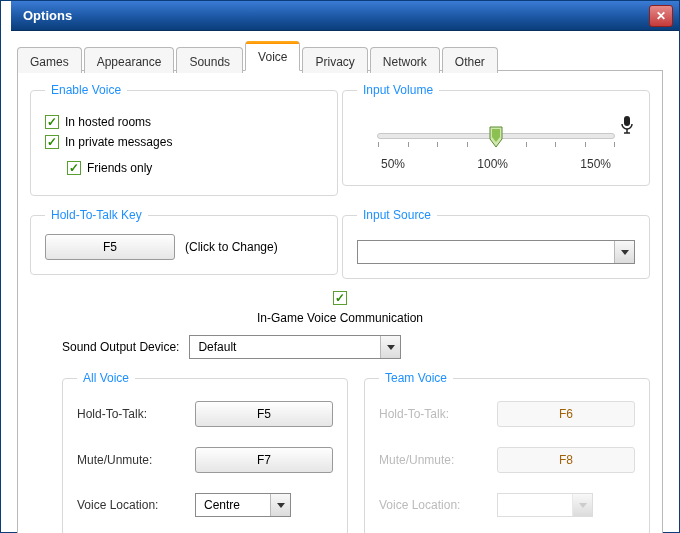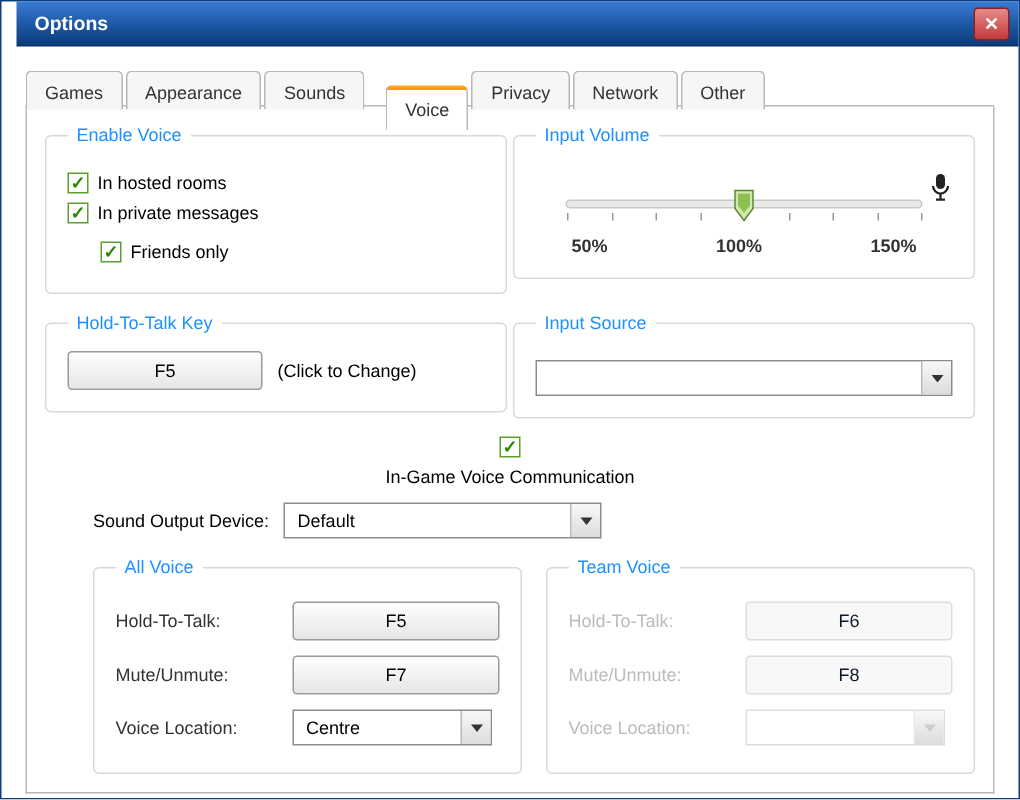--- a/index.html
+++ b/index.html
@@ -27,21 +27,21 @@
 
 .tabs { display: flex; border-bottom: 1px solid #b8b8b8; position: relative; height: 30px; }
 .tab {
   padding: 6px 12px 4px; border: 1px solid #b8b8b8; border-bottom: none;
   background: #f6f6f6; margin-right: 2px; border-radius: 4px 4px 0 0;
   cursor: pointer; color: #333; position: relative; top: 6px;
   height: 26px; display: flex; align-items: center;
 }
 .tab.active {
   background: #fff; border-bottom: 1px solid #fff; z-index: 2;
-  height: 30px; top: 16px; margin-left: 12px;
+  height: 30px; top: 0;
 }
 .tab.active::before {
   content: ""; position: absolute; top: -1px; left: 0; right: 0; height: 3px;
   background: linear-gradient(to bottom, #ffb020, #ff9000);
   border-radius: 4px 4px 0 0;
 }
 
 .tab-panel { border: 1px solid #b8b8b8; border-top: none; padding: 12px; background: #fff; min-height: 420px; }
 
 .row { display: flex; gap: 4px; margin-bottom: 12px; }
@@ -58,40 +58,40 @@
 .cbox {
   width: 14px; height: 14px; border: 1px solid #5aa030;
   display: flex; align-items: center; justify-content: center;
   background: #fff; cursor: pointer;
 }
 .cbox.checked::after {
   content: "✓"; color: #2a8a00; font-size: 12px; font-weight: bold; line-height: 1;
 }
 
 .slider-wrap { padding: 12px 20px 0; position: relative; }
-.slider-labels { display: flex; justify-content: space-between; margin-top: 18px; color: #333; padding: 0 4px; font-weight: bold;}
+.slider-labels { display: flex; justify-content: space-between; margin-top: 18px; color: #333; padding: 0 4px;}
 .slider-track { position: relative; height: 6px; background: #e8e8e8; border: 1px solid #c8c8c8; border-radius: 3px; margin-top: 12px; }
 .tick { position: absolute; width: 1px; height: 5px; background: #999; top: 8px; }
 .thumb {
   position: absolute; top: -8px; width: 14px; height: 22px;
   transform: translateX(-50%); cursor: pointer;
 }
 .thumb svg { display: block; }
 .mic-icon { position: absolute; right: 0; top: 6px; }
 
 .hold-key-row { display: flex; align-items: center; gap: 10px; }
 .btn {
   min-width: 130px; padding: 5px 10px;
   background: linear-gradient(to bottom, #fefefe, #e6e6e6);
   border: 1px solid #9a9a9a; border-radius: 3px;
   cursor: pointer; text-align: center; font-size: 12px;
   font-family: inherit;
 }
 .btn.small { min-width: 120px; }
-.btn.disabled { color: #0f172a; border-color: #ddd; background: #f8f8f8; cursor: default; }
+.btn.disabled { color: #a16207; border-color: #ddd; background: #f8f8f8; cursor: default; }
 
 .select {
   display: flex; align-items: center;
   border: 1px solid #8a8a8a; background: #fff; height: 24px;
   cursor: pointer;
 }
 .select .sel-text { flex: 1; padding: 0 8px; }
 .select .sel-btn {
   width: 20px; height: 100%; border-left: 1px solid #b8b8b8;
   background: linear-gradient(to bottom, #f8f8f8, #dcdcdc);
@@ -103,24 +103,24 @@
   border-top: 5px solid #333;
 }
 .select.disabled { border-color: #ddd; cursor: default; }
 .select.disabled .sel-btn { border-left-color: #e8e8e8; }
 .select.disabled .sel-btn::after { border-top-color: #ccc; }
 
 .ingame-row { display: flex; align-items: center; gap: 6px; margin: 4px 0 10px; flex-direction: column; }
 .device-row { display: flex; align-items: center; gap: 10px; margin: 0 0 12px 32px; }
 .device-row .select { width: 212px; }
 
-.kv-grid { display: grid; grid-template-columns: 110px 1fr; gap: 10px 8px; align-items: center; padding: 4px 0; }
+.kv-grid { display: grid; grid-template-columns: 110px 1fr; gap: 20px 8px; align-items: center; padding: 4px 0; }
 .kv-grid label { color: #333; }
 .kv-grid.disabled label { color: #bbb; }
-.kv-grid .select { width: 133px; }
+.kv-grid .select { width: 96px; }
 
 .sub-row { display: flex; gap: 16px; margin: 0 0 0 32px; }
 .sub-row fieldset { flex: 1; }
 
 .input-source .select { width: 100%; margin-top: 6px; }
 </style>
 </head>
 <body>
 
 <div class="window">

